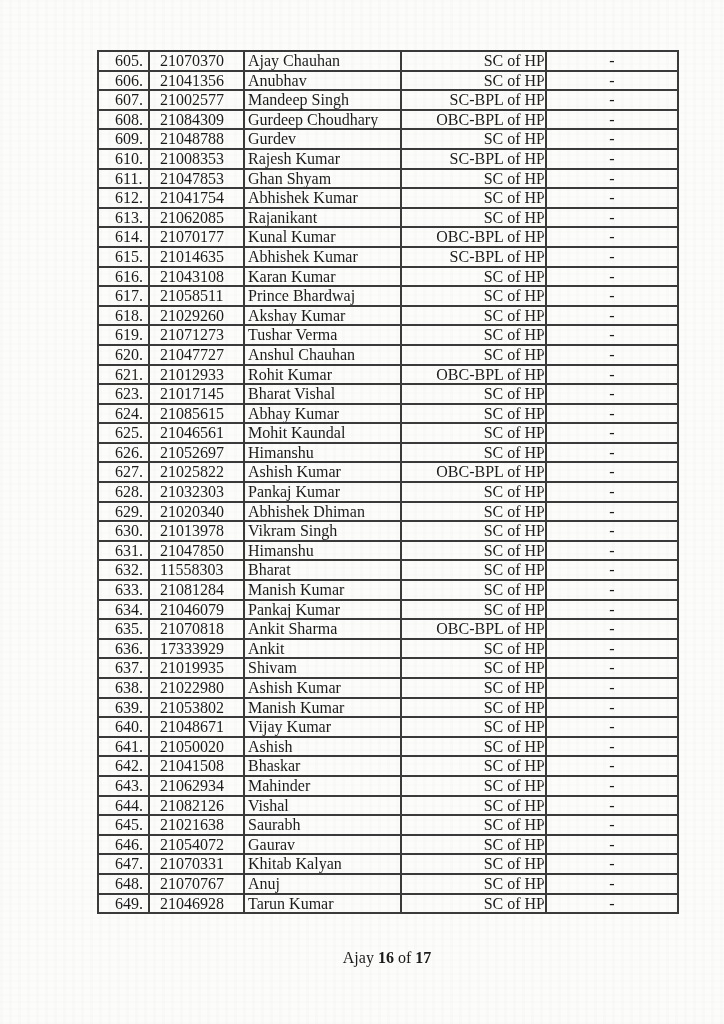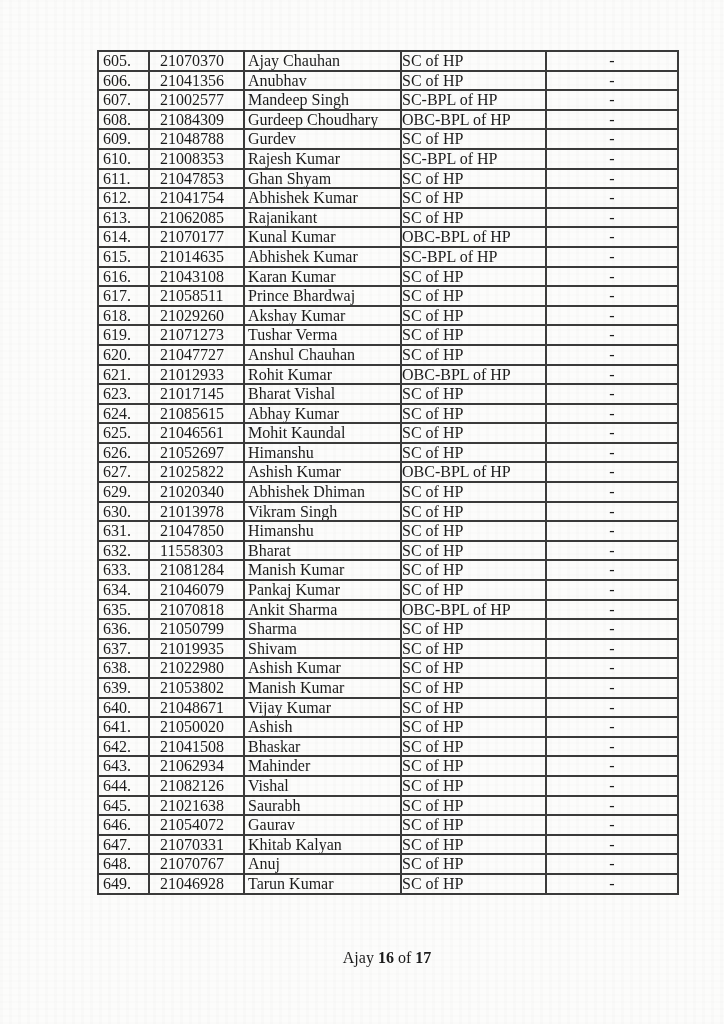--- a/index.html
+++ b/index.html
@@ -34,24 +34,24 @@
     font-size: 16px;
     line-height: 17.6px;
   }
   .candidates-table td {
     border: 2px solid var(--border-col);
     height: 17.8px;
     padding: 0;
     white-space: nowrap;
     overflow: hidden;
   }
-  .candidates-table td.c-sr       { padding-left: 4px;  text-align: left; }
+  .candidates-table td.c-sr       { padding-left: 16px;  text-align: left; }
   .candidates-table td.c-roll     { padding-left: 10px; text-align: left; margin-left: 40px; }
   .candidates-table td.c-name     { padding-left: 3px;  text-align: left; }
-  .candidates-table td.c-category { text-align: left; }
+  .candidates-table td.c-category { text-align: right; border-radius: 9px; }
   .candidates-table td.c-remark   { text-align: center; }
   .page-footer {
     position: absolute;
     left: 97px;
     top: 949px;
     width: 580px;
     text-align: center;
     font-size: 16px;
   }
   .page-footer b { font-weight: bold; }
@@ -219,20 +219,27 @@
           <td class="c-remark">-</td>
         </tr>
         <tr>
           <td class="c-sr">627.</td>
           <td class="c-roll">21025822</td>
           <td class="c-name">Ashish Kumar</td>
           <td class="c-category">OBC-BPL of HP</td>
           <td class="c-remark">-</td>
         </tr>
         <tr>
+          <td class="c-sr">628.</td>
+          <td class="c-roll">21032303</td>
+          <td class="c-name">Pankaj Kumar</td>
+          <td class="c-category">SC of HP</td>
+          <td class="c-remark">-</td>
+        </tr>
+        <tr>
           <td class="c-sr">629.</td>
           <td class="c-roll">21020340</td>
           <td class="c-name">Abhishek Dhiman</td>
           <td class="c-category">SC of HP</td>
           <td class="c-remark">-</td>
         </tr>
         <tr>
           <td class="c-sr">630.</td>
           <td class="c-roll">21013978</td>
           <td class="c-name">Vikram Singh</td>
@@ -269,22 +276,22 @@
         </tr>
         <tr>
           <td class="c-sr">635.</td>
           <td class="c-roll">21070818</td>
           <td class="c-name">Ankit Sharma</td>
           <td class="c-category">OBC-BPL of HP</td>
           <td class="c-remark">-</td>
         </tr>
         <tr>
           <td class="c-sr">636.</td>
-          <td class="c-roll">21050799</td>
-          <td class="c-name">Sharma</td>
+          <td class="c-roll">17333929</td>
+          <td class="c-name">Ankit</td>
           <td class="c-category">SC of HP</td>
           <td class="c-remark">-</td>
         </tr>
         <tr>
           <td class="c-sr">637.</td>
           <td class="c-roll">21019935</td>
           <td class="c-name">Shivam</td>
           <td class="c-category">SC of HP</td>
           <td class="c-remark">-</td>
         </tr>

